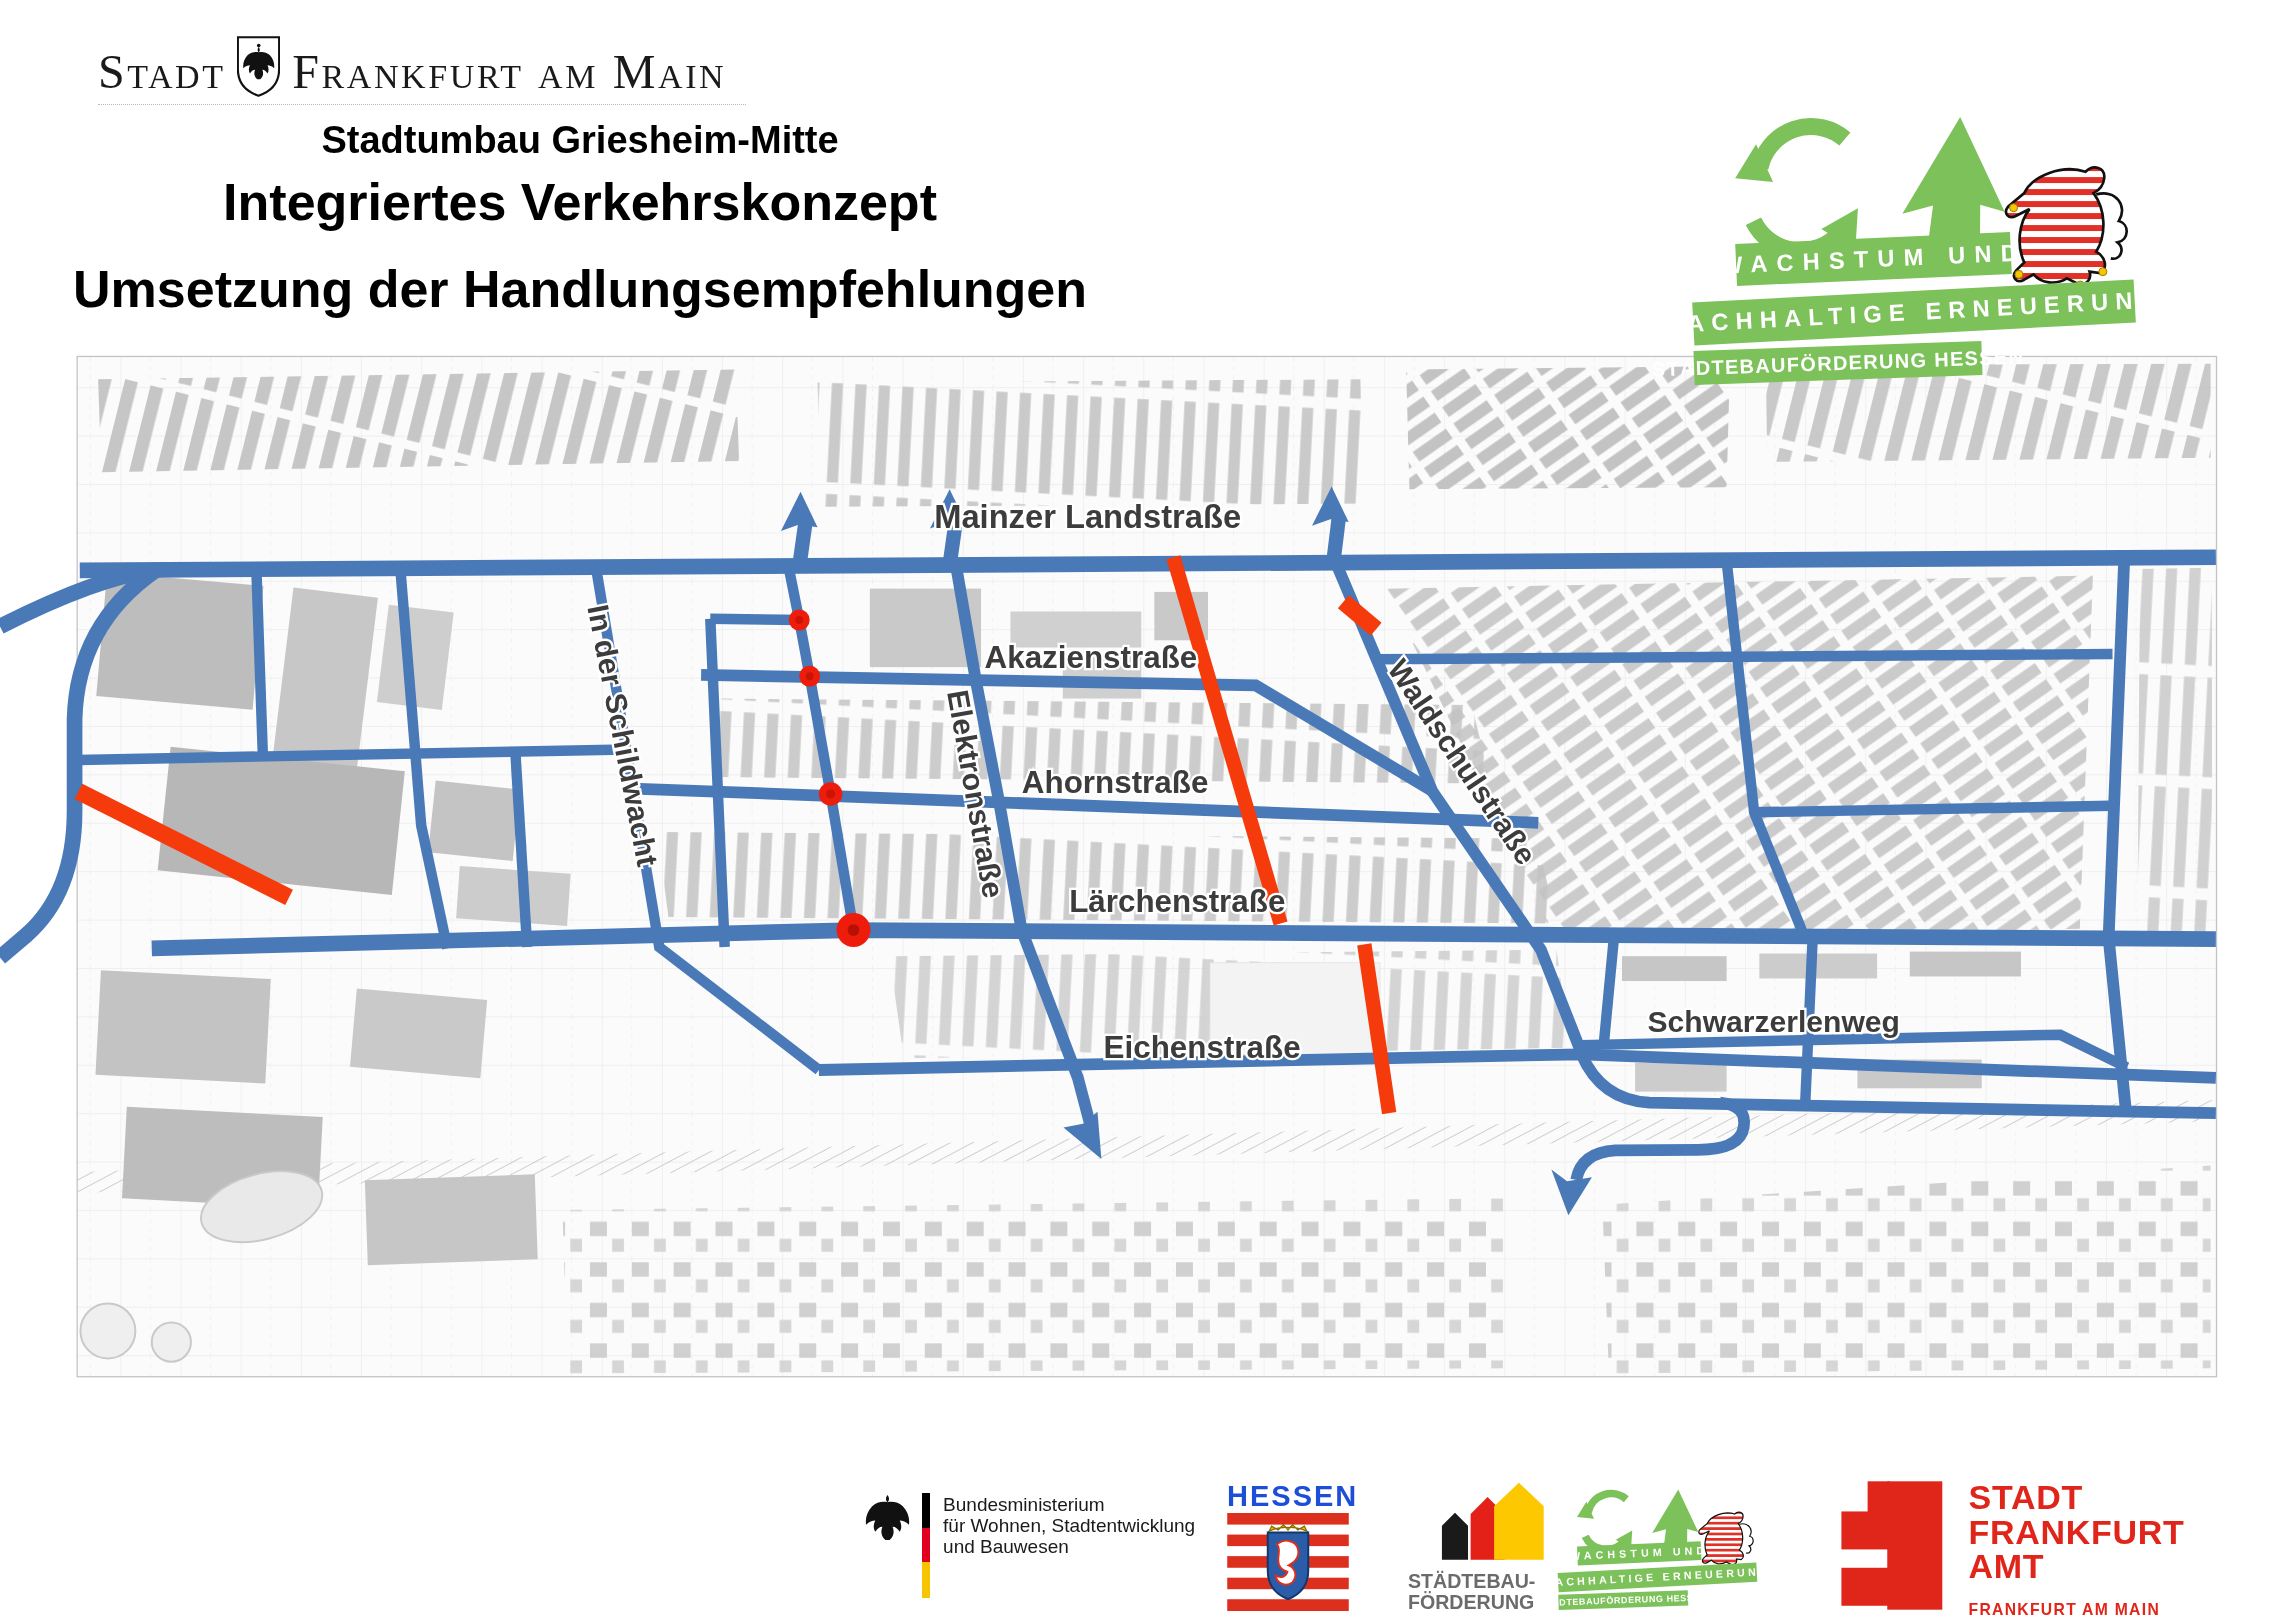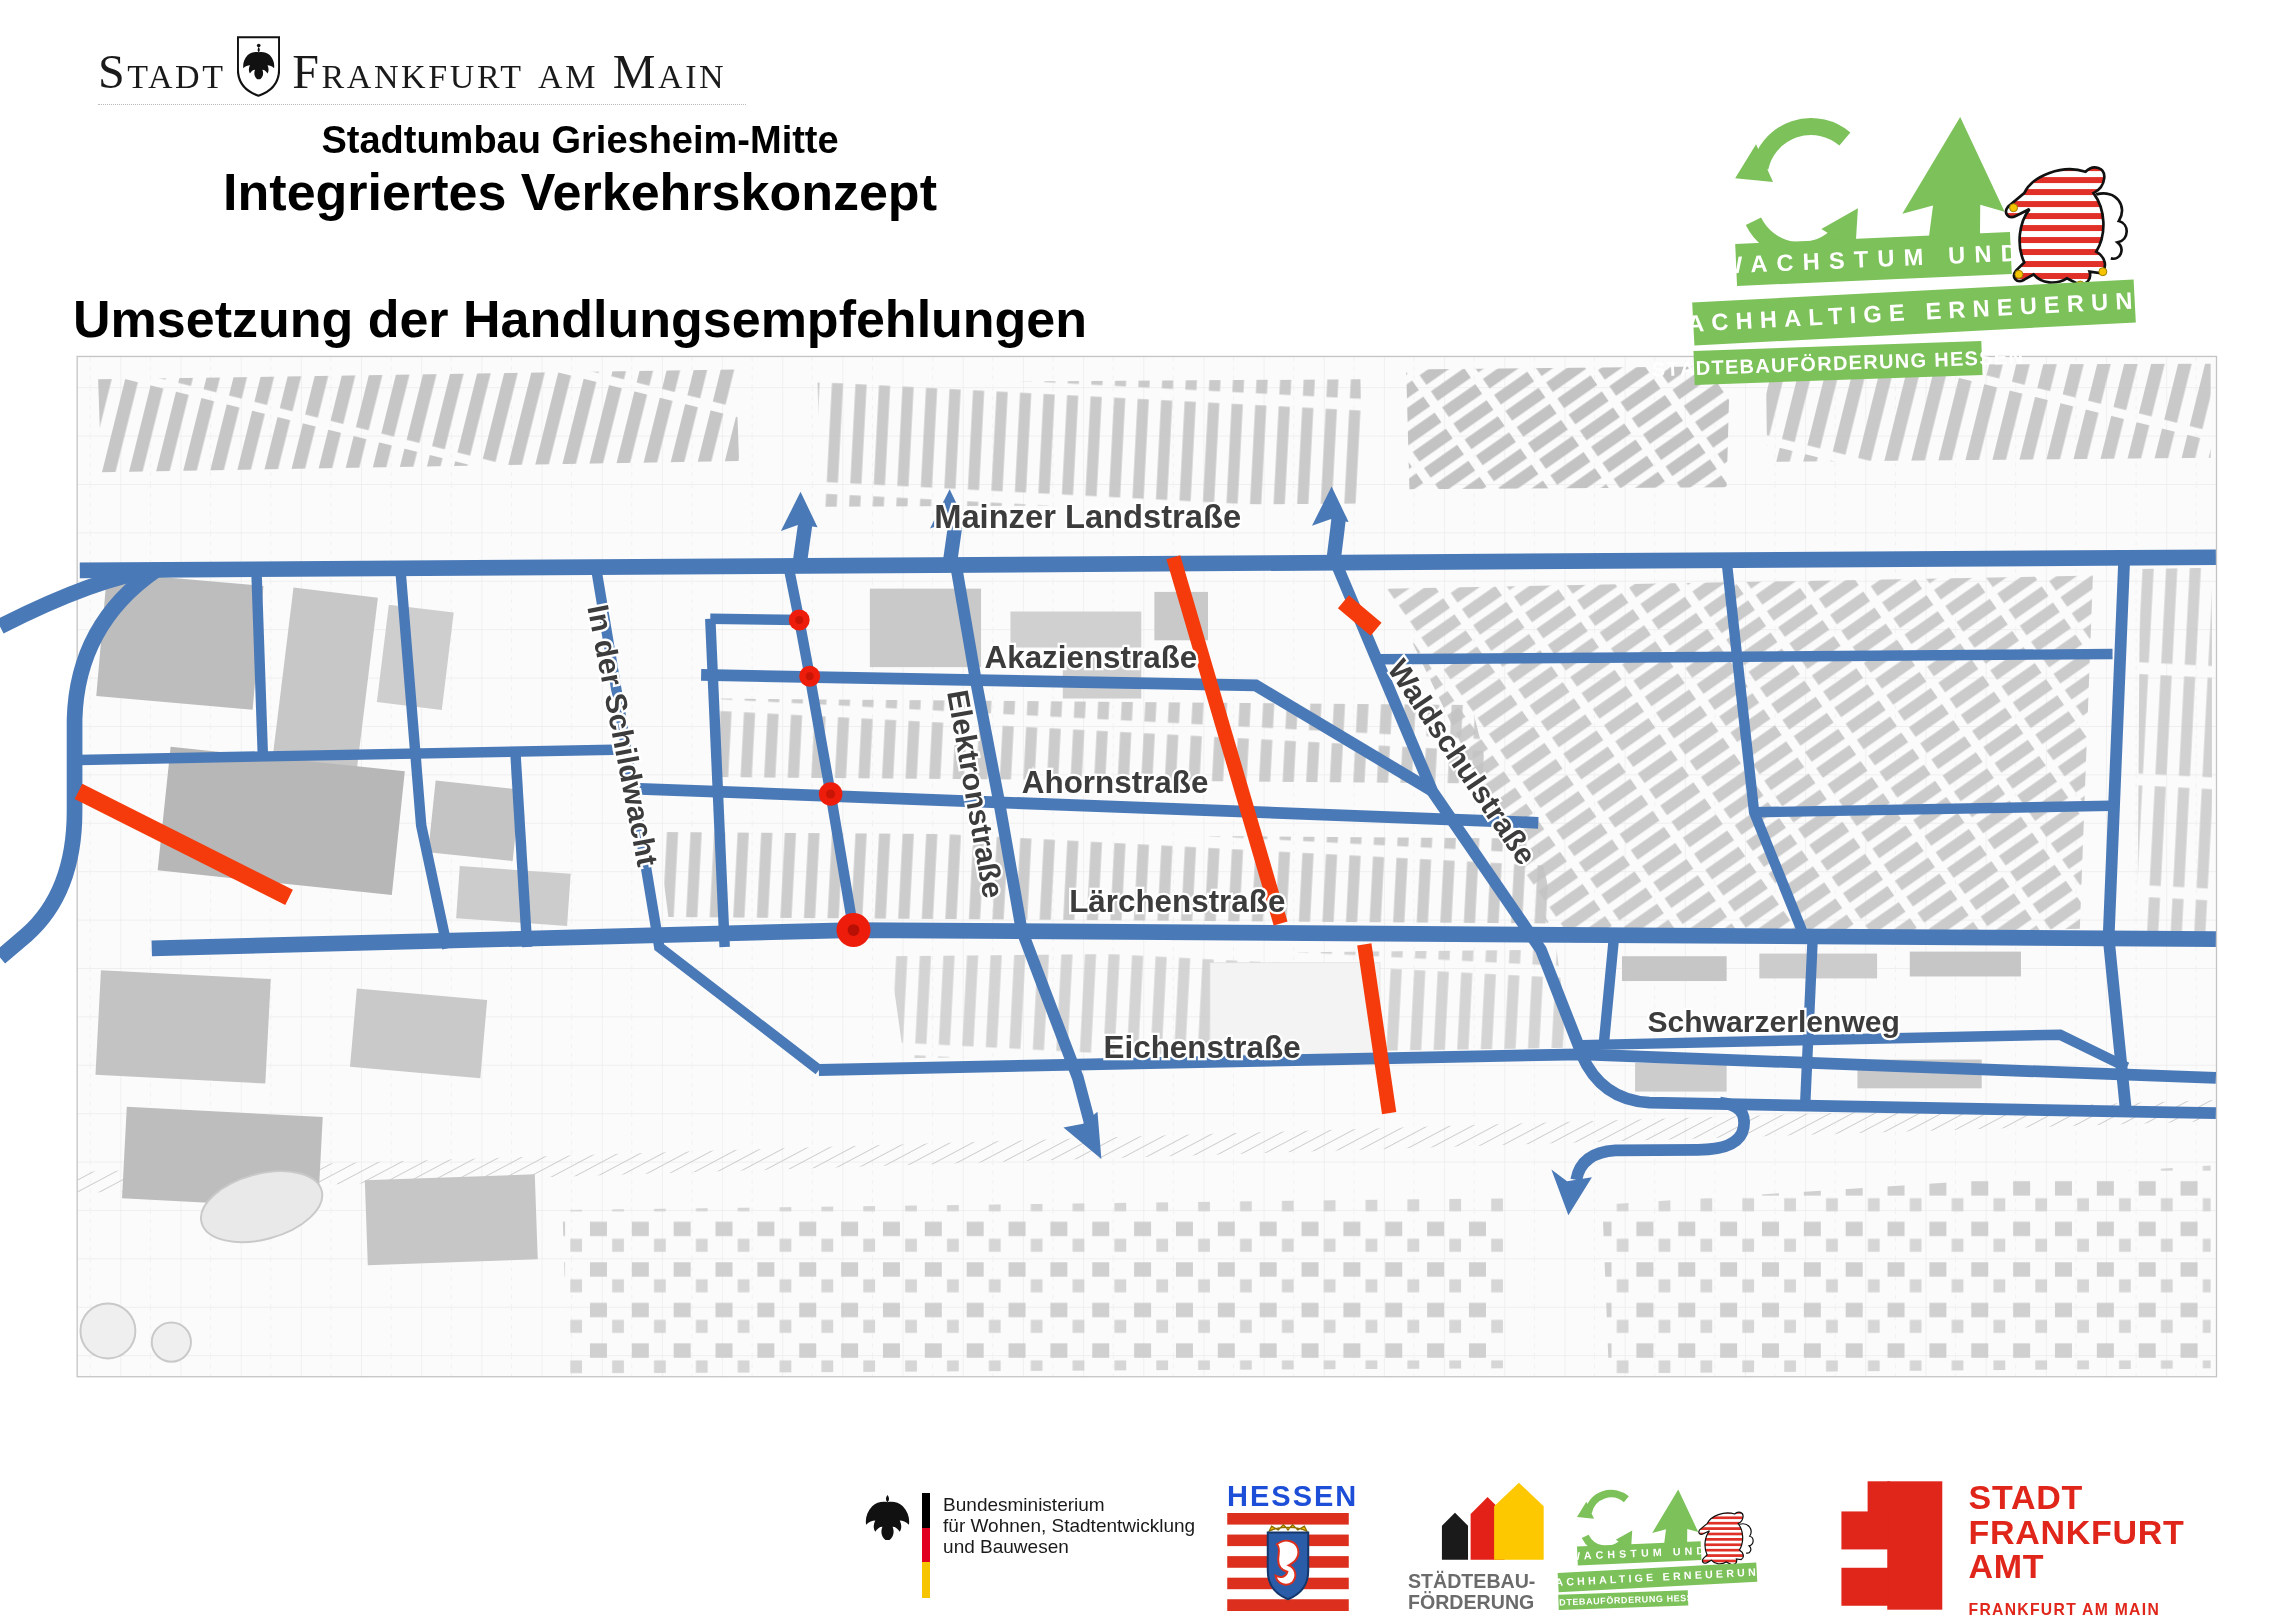--- a/index.html
+++ b/index.html
@@ -7,22 +7,22 @@
         font-family:"Liberation Sans",sans-serif;overflow:hidden;}
 
   
   .city-logo{position:absolute;left:98px;top:39px;width:648px;height:65px;
              border-bottom:1.3px dotted #b9b9b9;color:#1a1a1a;
              font-family:"Liberation Serif",serif;font-variant:small-caps;
              display:flex;align-items:center;gap:11.8px;font-size:48px;letter-spacing:2.6px;}
   .city-logo .shield{flex:0 0 auto;}
   .titles{position:absolute;left:73px;top:121px;color:#000;text-align:center;}
   .subtitle{font-size:38px;font-weight:bold;line-height:1.05;}
-  .maintitle{font-size:52px;font-weight:bold;line-height:1.05;margin-top:4px;}
-  .maintitle2{font-size:52px;font-weight:bold;line-height:1.05;margin-top:73px;}
+  .maintitle{font-size:52px;font-weight:bold;line-height:1.05;margin-top:14px;}
+  .maintitle2{font-size:52px;font-weight:bold;line-height:1.05;margin-top:33px;}
 
   
   .prog-logo{position:absolute;left:1693px;top:105px;width:471px;height:307px;}
   .prog-logo .banner{position:absolute;background:#7cc159;color:#fff;font-weight:bold;
         display:flex;align-items:center;justify-content:center;white-space:nowrap;}
   .prog-logo .b1{left:43px;top:133px;width:275px;height:42px;font-size:23.6px;letter-spacing:9.2px;transform:rotate(-2.5deg);}
   .prog-logo .b2{left:0px;top:186px;width:442px;height:43px;font-size:23.6px;letter-spacing:7.2px;transform:rotate(-3deg);}
   .prog-logo .b3{left:1.3px;top:241px;width:288px;height:34px;font-size:20px;letter-spacing:1.3px;transform:rotate(-2deg);}
   .prog-logo svg{position:absolute;left:0;top:0;}
 

